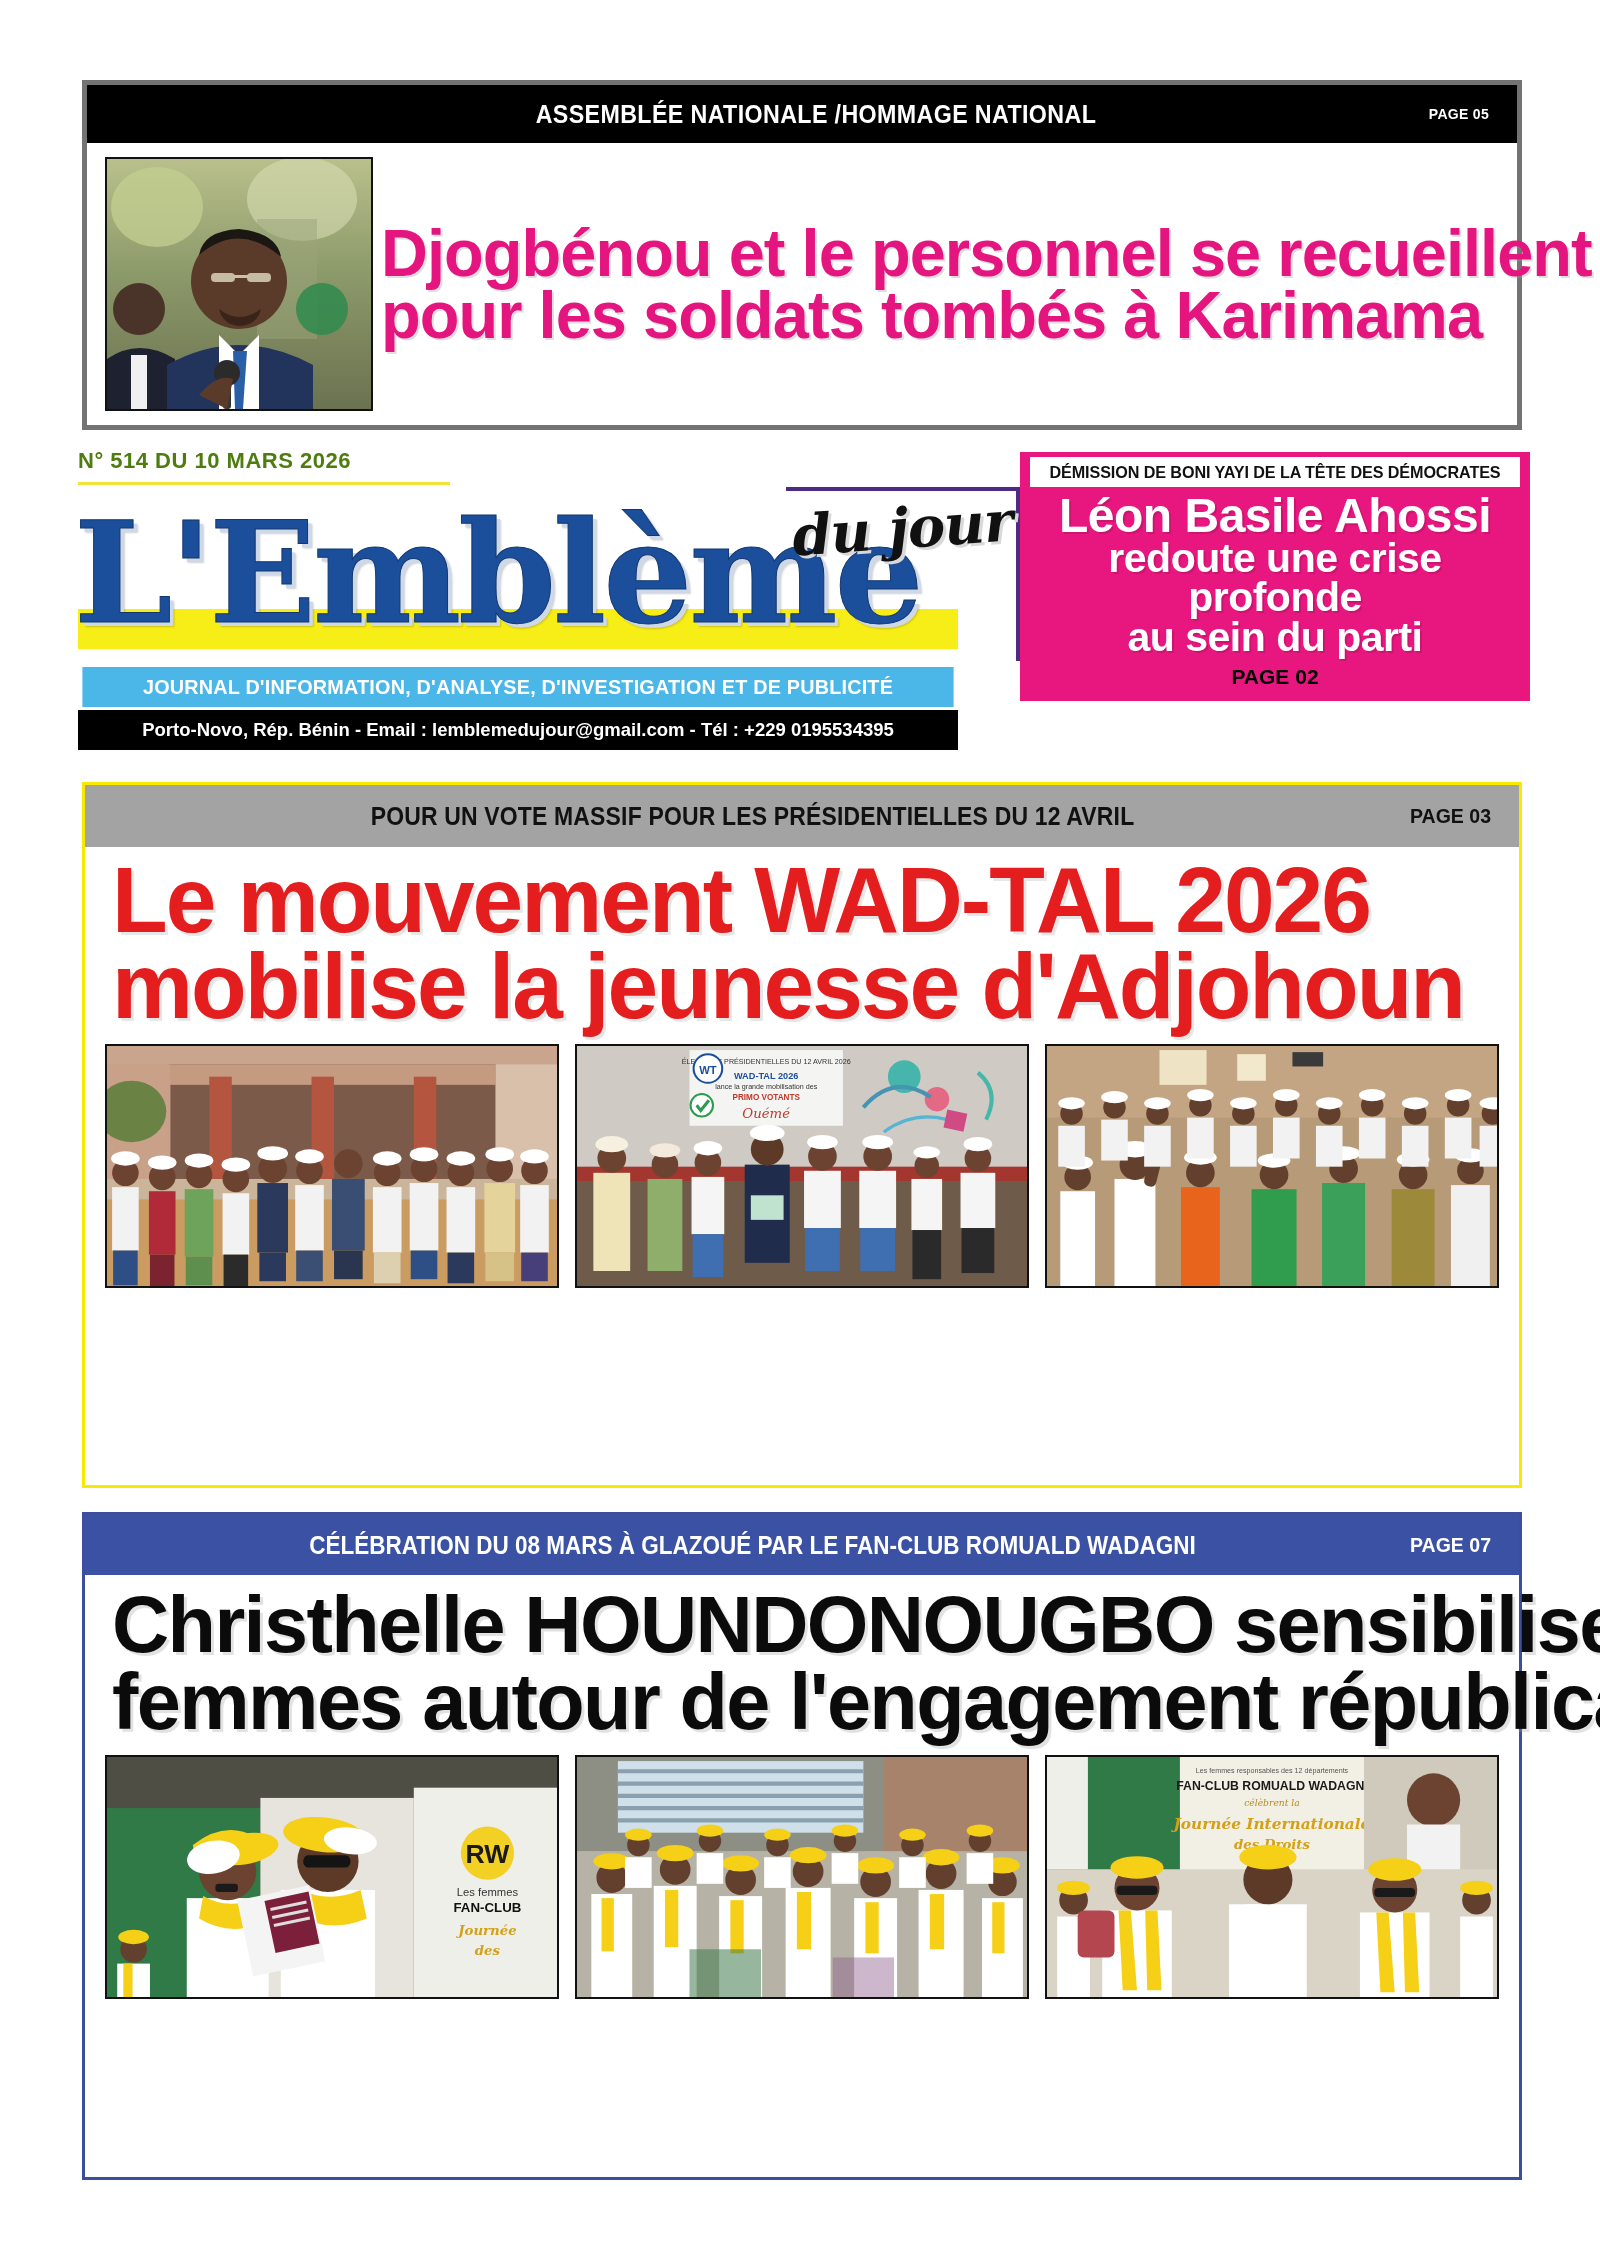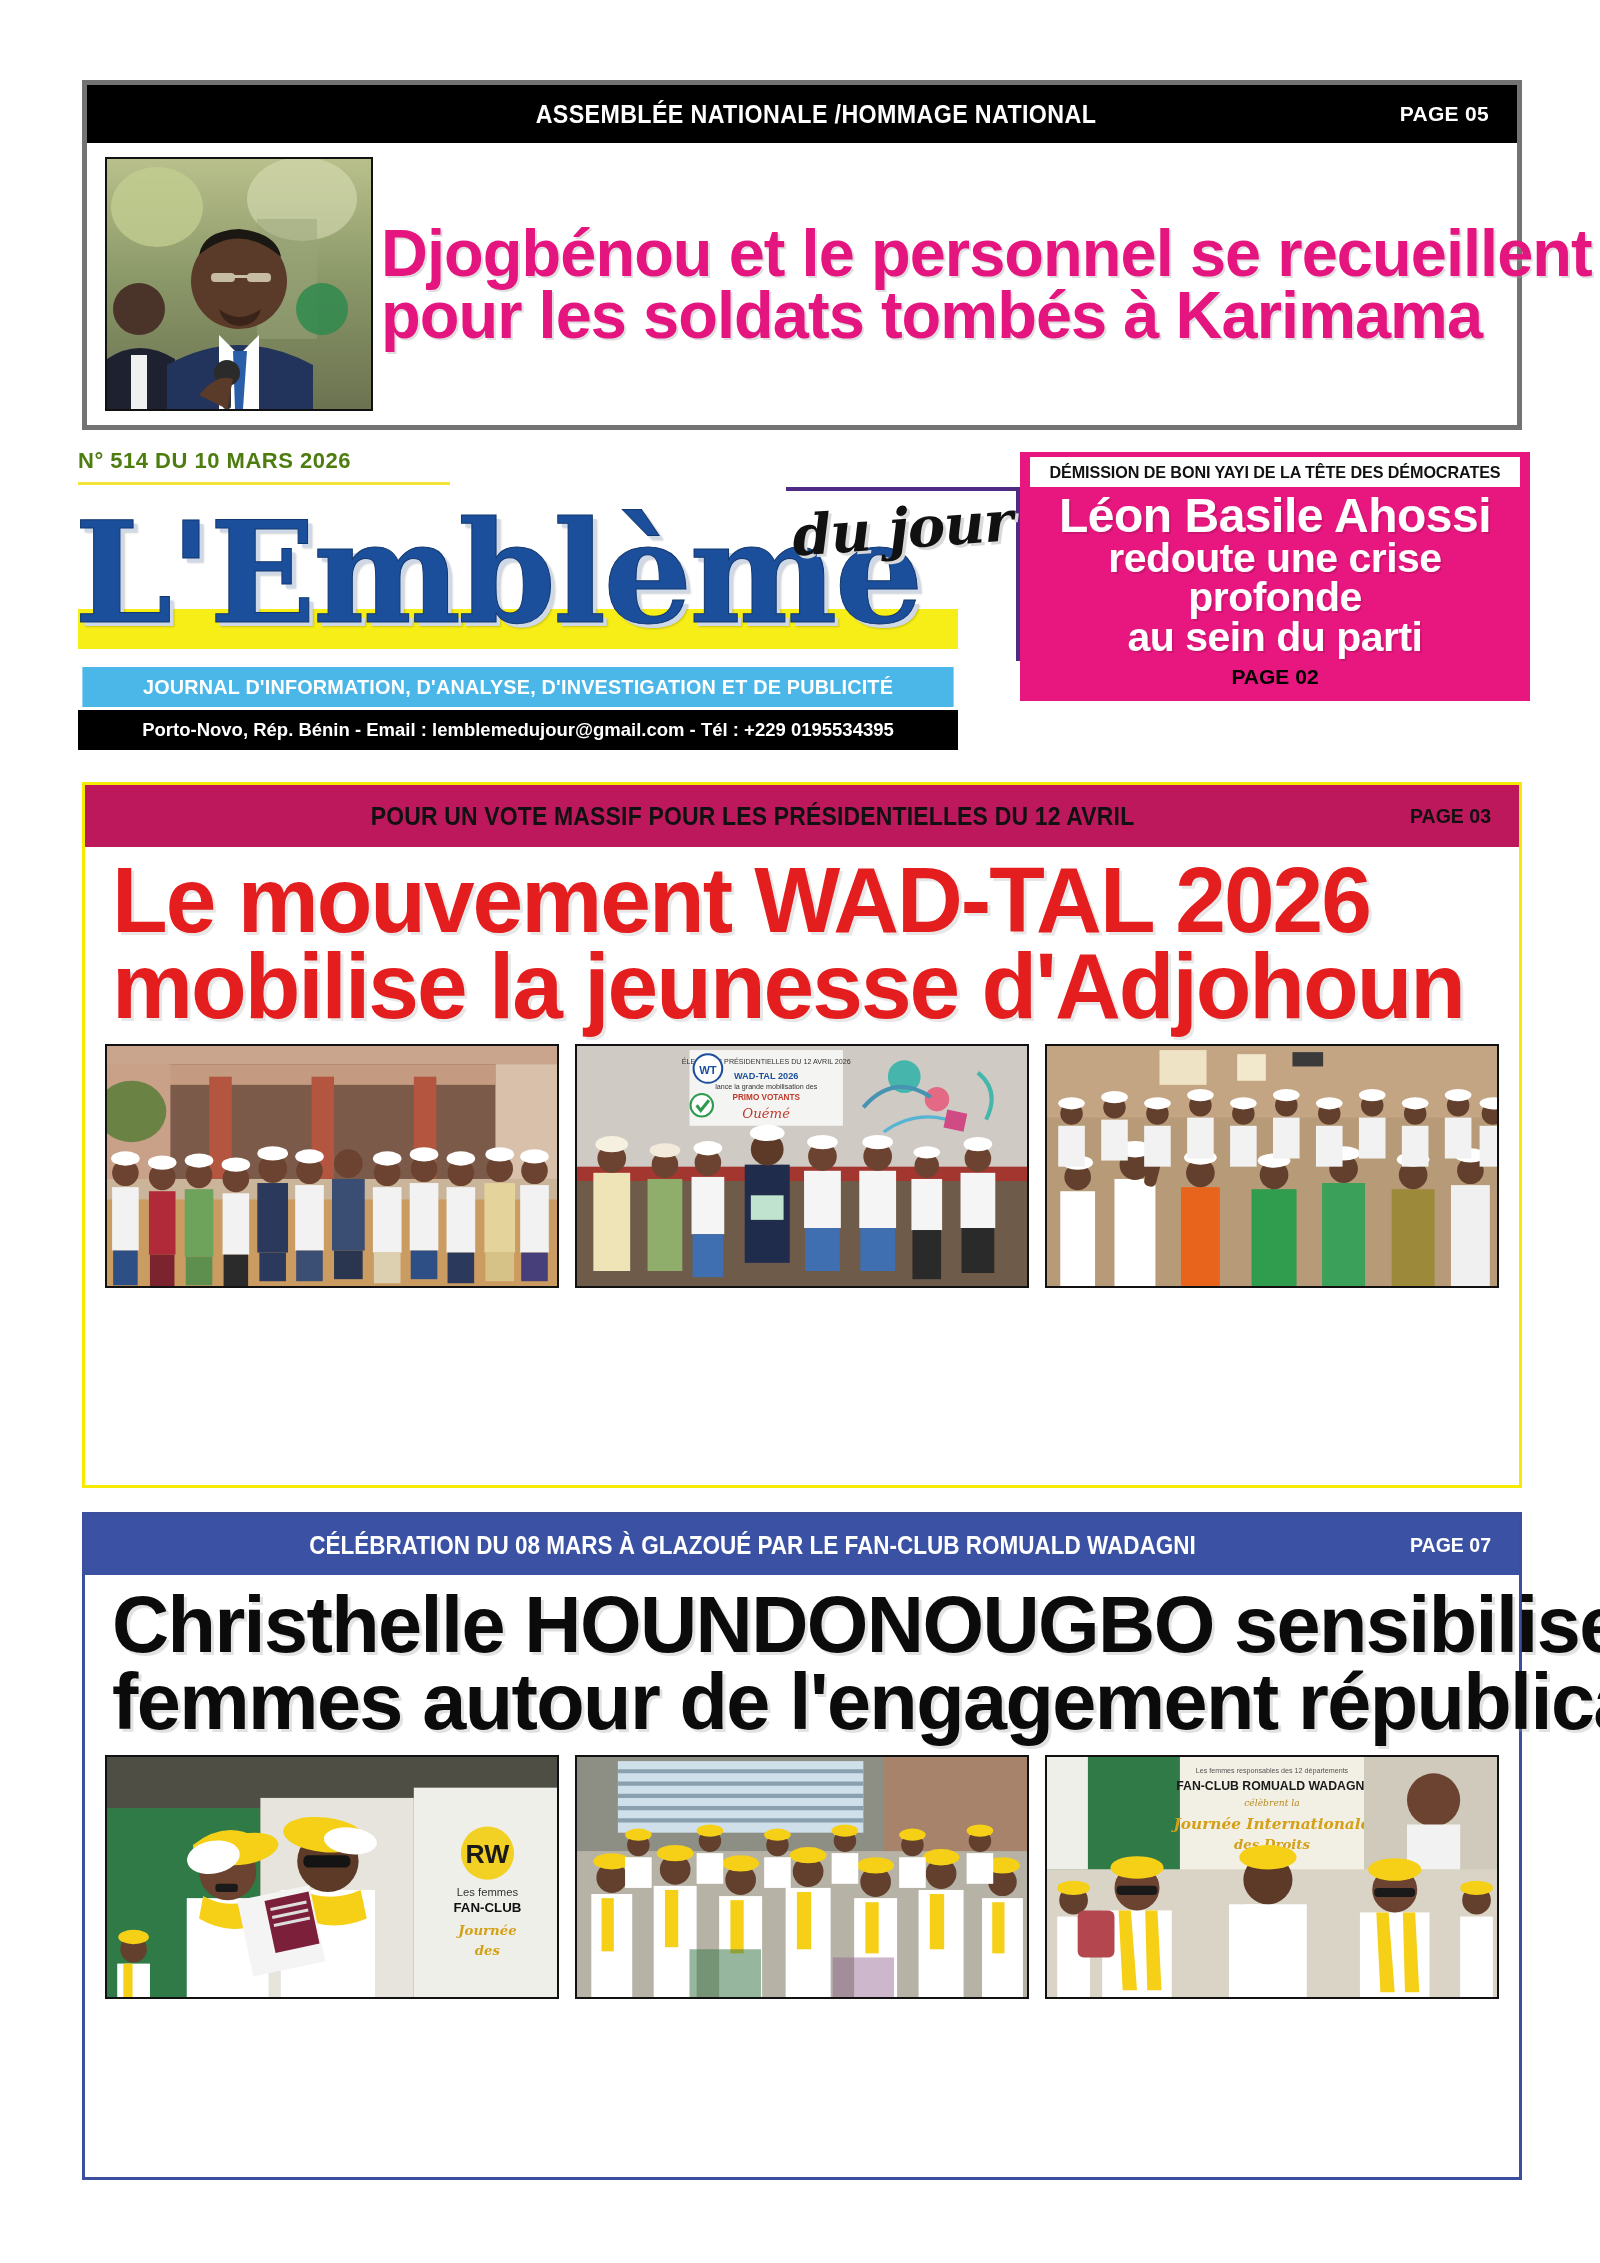--- a/index.html
+++ b/index.html
@@ -51,21 +51,21 @@
     box-sizing: border-box;
     transform: scaleX(0.93);
   }
   .top-band-page {
     position: absolute;
     right: 28px;
     top: 50%;
     transform: translateY(-50%);
     color: #fff;
     font-weight: bold;
-    font-size: 21px;
+    font-size: 14px;
     letter-spacing: 0.3px;
   }
   .top-body {
     display: flex;
     padding: 14px 16px 14px 18px;
     gap: 8px;
     align-items: stretch;
     background: #fff;
   }
   .top-photo {
@@ -245,21 +245,21 @@
     position: absolute;
     left: 82px;
     top: 782px;
     width: 1440px;
     height: 706px;
     border: 3px solid #f5ea00;
     box-sizing: border-box;
     background: #fff;
   }
   .yellow-band {
-    background: #be185d;
+    background: #a3a3a3;
     height: 62px;
     display: flex;
     align-items: center;
     position: relative;
   }
   .yellow-band-title {
     width: 100%;
     text-align: center;
     font-weight: bold;
     font-size: 25.5px;

